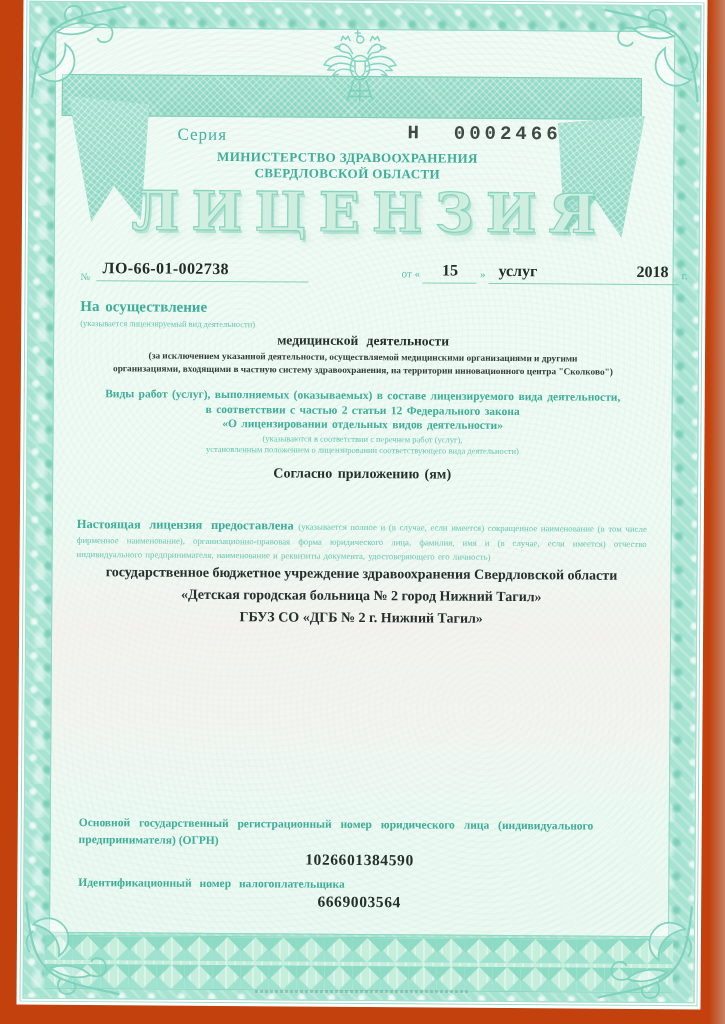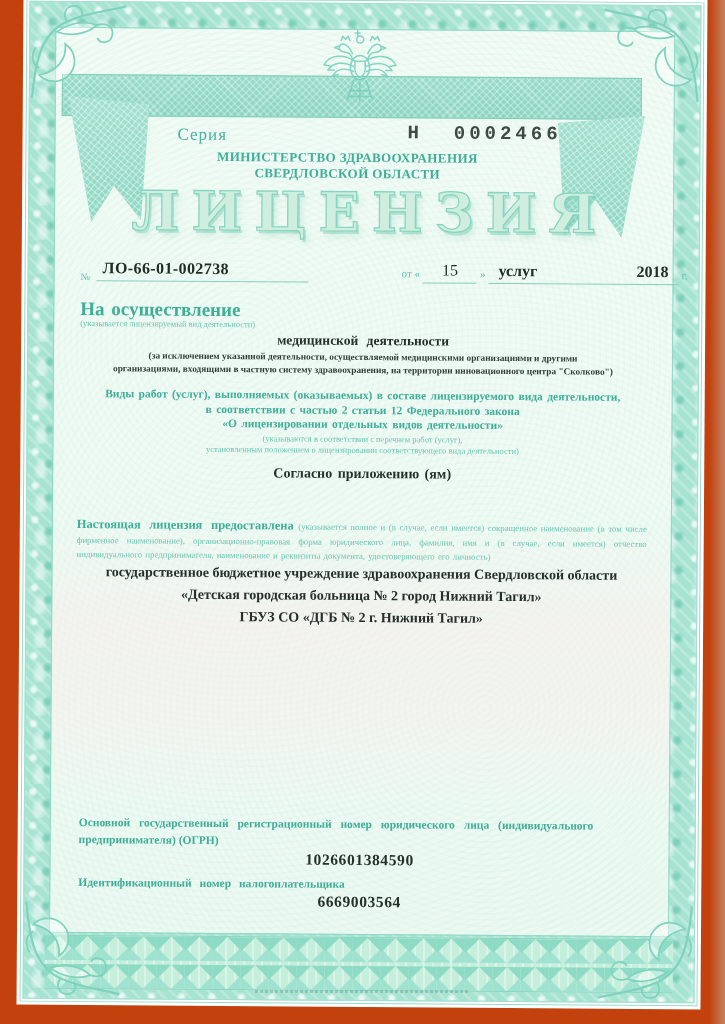--- a/index.html
+++ b/index.html
@@ -68,25 +68,25 @@
         font-family:"DejaVu Serif",serif;font-weight:700;font-size:54px;letter-spacing:12px;
         padding-left:12px;color:#cfeee0;-webkit-text-stroke:1.2px #86d4be;
         text-shadow:2px 3px 0 rgba(121,204,180,.45), 4px 6px 6px rgba(121,204,180,.25);}
   .tiny{font-size:8.5px;color:#6cc5b1;}
   .num-label{position:absolute;left:26px;top:243px;font-size:10px;color:#5fc0ab;}
   .num-box{position:absolute;left:42px;top:231px;width:206px;padding:0 0 3px 6px;
         border-bottom:1.2px solid #86cfbb;font-size:16px;font-weight:700;color:#222c28;letter-spacing:.4px;}
   .date-row{position:absolute;left:344px;top:231px;display:flex;align-items:flex-end;}
   .date-row .small{font-size:11px;color:#5fc0ab;padding:0 3px 4px 3px;white-space:nowrap;}
   .day-box{width:54px;border-bottom:1.2px solid #86cfbb;text-align:center;
-        font-size:16px;font-weight:400;color:#222c28;padding-bottom:3px;}
+        font-size:16px;font-weight:700;color:#222c28;padding-bottom:3px;}
   .my-box{width:170px;border-bottom:1.2px solid #86cfbb;display:flex;justify-content:space-between;
         font-size:16px;font-weight:700;color:#222c28;padding:0 10px 3px 10px;}
   
-  .act-head{position:absolute;left:26px;top:270px;font-size:19px;font-weight:700;color:#3fae97;word-spacing:2px;}
+  .act-head{position:absolute;left:26px;top:270px;font-size:15px;font-weight:700;color:#3fae97;word-spacing:2px;}
   .act-head-note{position:absolute;left:26px;top:290px;}
   .act-kind{position:absolute;left:0;right:0;top:303px;text-align:center;
         font-size:13.5px;font-weight:700;color:#26302b;word-spacing:5px;}
   .act-kind-note{position:absolute;left:10px;right:10px;top:321px;text-align:center;
         font-size:9.3px;font-weight:600;color:#333d38;line-height:12.5px;}
   .works{position:absolute;left:0;right:0;top:358px;text-align:center;
         font-size:11.5px;font-weight:700;color:#3fae97;line-height:14.5px;word-spacing:1.5px;}
   .works-note{position:absolute;left:0;right:0;top:404px;text-align:center;line-height:11px;}
   .works-value{position:absolute;left:0;right:0;top:436px;text-align:center;
         font-size:14px;font-weight:700;color:#26302b;word-spacing:2px;}

